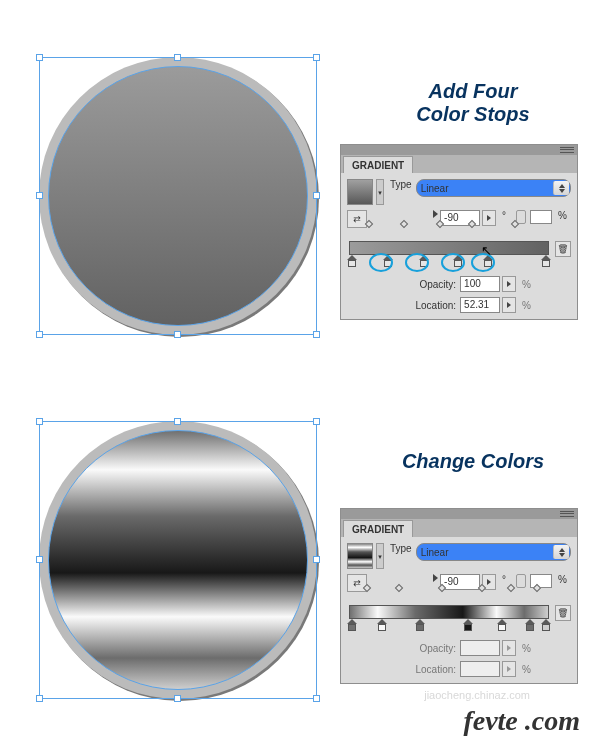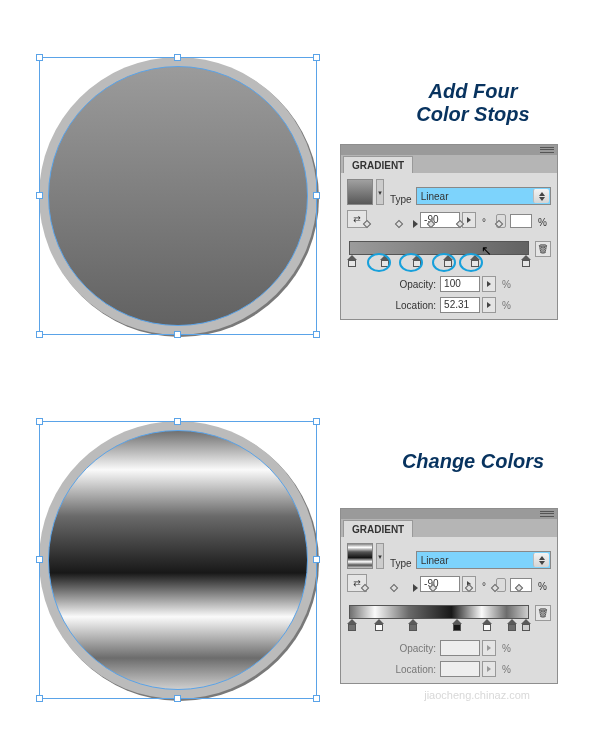--- a/index.html
+++ b/index.html
@@ -8,34 +8,34 @@
 .selbox{position:absolute;width:278px;height:278px;border:1px solid #5aa3e8}
 .handle{position:absolute;width:7px;height:7px;background:#fff;border:1px solid #5aa3e8}
 .handle.tl{top:-4px;left:-4px}.handle.tm{top:-4px;left:50%;margin-left:-4px}.handle.tr{top:-4px;right:-4px}
 .handle.ml{top:50%;left:-4px;margin-top:-4px}.handle.mr{top:50%;right:-4px;margin-top:-4px}
 .handle.bl{bottom:-4px;left:-4px}.handle.bm{bottom:-4px;left:50%;margin-left:-4px}.handle.br{bottom:-4px;right:-4px}
 .circ{position:absolute;width:278px;height:278px;border-radius:50%}
 .shadow{background:#797979;transform:translate(2px,2px)}
 .outer1{background:#bbb}
 .inner1{position:absolute;top:9px;left:9px;width:260px;height:260px;border-radius:50%;background:linear-gradient(180deg,#9b9b9b 0%,#626262 100%);border:1px solid #5aa3e8}
 .inner2{position:absolute;top:9px;left:9px;width:260px;height:260px;border-radius:50%;background:linear-gradient(180deg,#707070 0%,#fafafa 15%,#6a6a6a 33%,#181818 55%,#fafafa 72%,#6c6c6c 88%,#cecece 100%);border:1px solid #5aa3e8}
-.panel{position:absolute;width:218px;background:#dcdcdc;border:1px solid #8e8e8e;font-family:Arial,sans-serif;font-size:10px;color:#333}
+.panel{position:absolute;width:238px;background:#dcdcdc;border:1px solid #8e8e8e;font-family:Arial,sans-serif;font-size:10px;color:#333}
 .panel-menu{background:#9a9a9a;height:10px}
 .panel-menu .lines{float:right;width:20px;height:10px;display:flex;flex-direction:column;justify-content:space-around;padding:1px 3px}
 .panel-menu .lines span{height:1px;background:#555}
 .panel-tabs{background:#b5b5b5;height:18px;display:flex;align-items:flex-end}
 .panel-tab{background:#dcdcdc;border:1px solid #999;border-bottom:none;padding:3px 8px 2px;font-weight:700;font-size:10px;margin-left:2px}
 .panel-body{padding:6px}
-.row{display:flex;align-items:flex-end;margin-bottom:5px}
+.row{display:flex;align-items:flex-start;margin-bottom:5px}
 .swatch{width:26px;height:26px;border:1px solid #888;margin-right:3px}
 .sw1{background:linear-gradient(180deg,#a0a0a0,#585858)}
 .sw2{background:linear-gradient(180deg,#888 0%,#fff 14%,#555 33%,#141414 57%,#fff 74%,#555 88%,#ccc 100%)}
 .menu-arrow{width:8px;height:26px;background:#ccc;border:1px solid #999;font-size:7px;text-align:center;line-height:26px}
 .lbl{margin-left:6px;margin-right:4px}
-.select{flex:1;height:18px;background:#7dd3fc;border:1px solid #888;border-radius:0;display:flex;align-items:center;padding:0 4px;position:relative}
+.select{flex:1;height:18px;background:#3b82f6;border:1px solid #888;border-radius:8px;display:flex;align-items:center;padding:0 4px;position:relative}
 .select-btn{position:absolute;right:1px;top:1px;bottom:1px;width:16px;background:linear-gradient(#f3f3f3,#d5d5d5);border-left:1px solid #bbb;border-radius:2px;display:flex;flex-direction:column;align-items:center;justify-content:center}
 .tri-up{width:0;height:0;border-left:3px solid transparent;border-right:3px solid transparent;border-bottom:4px solid #444;margin-bottom:1px}
 .tri-down{width:0;height:0;border-left:3px solid transparent;border-right:3px solid transparent;border-top:4px solid #444}
 .icon-btn{width:20px;height:18px;border:1px solid #999;background:#e5e5e5;margin-right:4px;display:flex;align-items:center;justify-content:center;font-size:9px}
 .tri-sm{width:0;height:0;border-top:4px solid transparent;border-bottom:4px solid transparent;border-left:5px solid #444;margin-right:2px}
 .input{width:40px;height:16px;border:1px solid #888;background:#fff;padding:0 3px;line-height:14px;font-size:10px}
 .play{width:14px;height:16px;border:1px solid #999;background:#e5e5e5;display:flex;align-items:center;justify-content:center;margin-left:2px}
 .link-icon{width:10px;height:14px;border:1px solid #999;border-radius:2px;margin-left:6px}
 .asp{width:22px;height:14px;background:#fff;border:1px solid #888;margin-left:4px}
 .grad-bar{height:14px;border:1px solid #555;margin:8px 2px 0;position:relative}
@@ -287,13 +287,14 @@
           <span style="border-left:4px solid #999;border-top:3px solid transparent;border-bottom:3px solid transparent"></span>
         </div>
       <span class="lbl">%</span>
     </div>
   </div>
 </div>
 
 <div class="ghost" style="bottom:42px;right:70px">jiaocheng.chinaz.com</div>
 
 <div class="watermark">
+  <div class="wm1">fevte .com</div>
 </div>
 
 </body></html>

